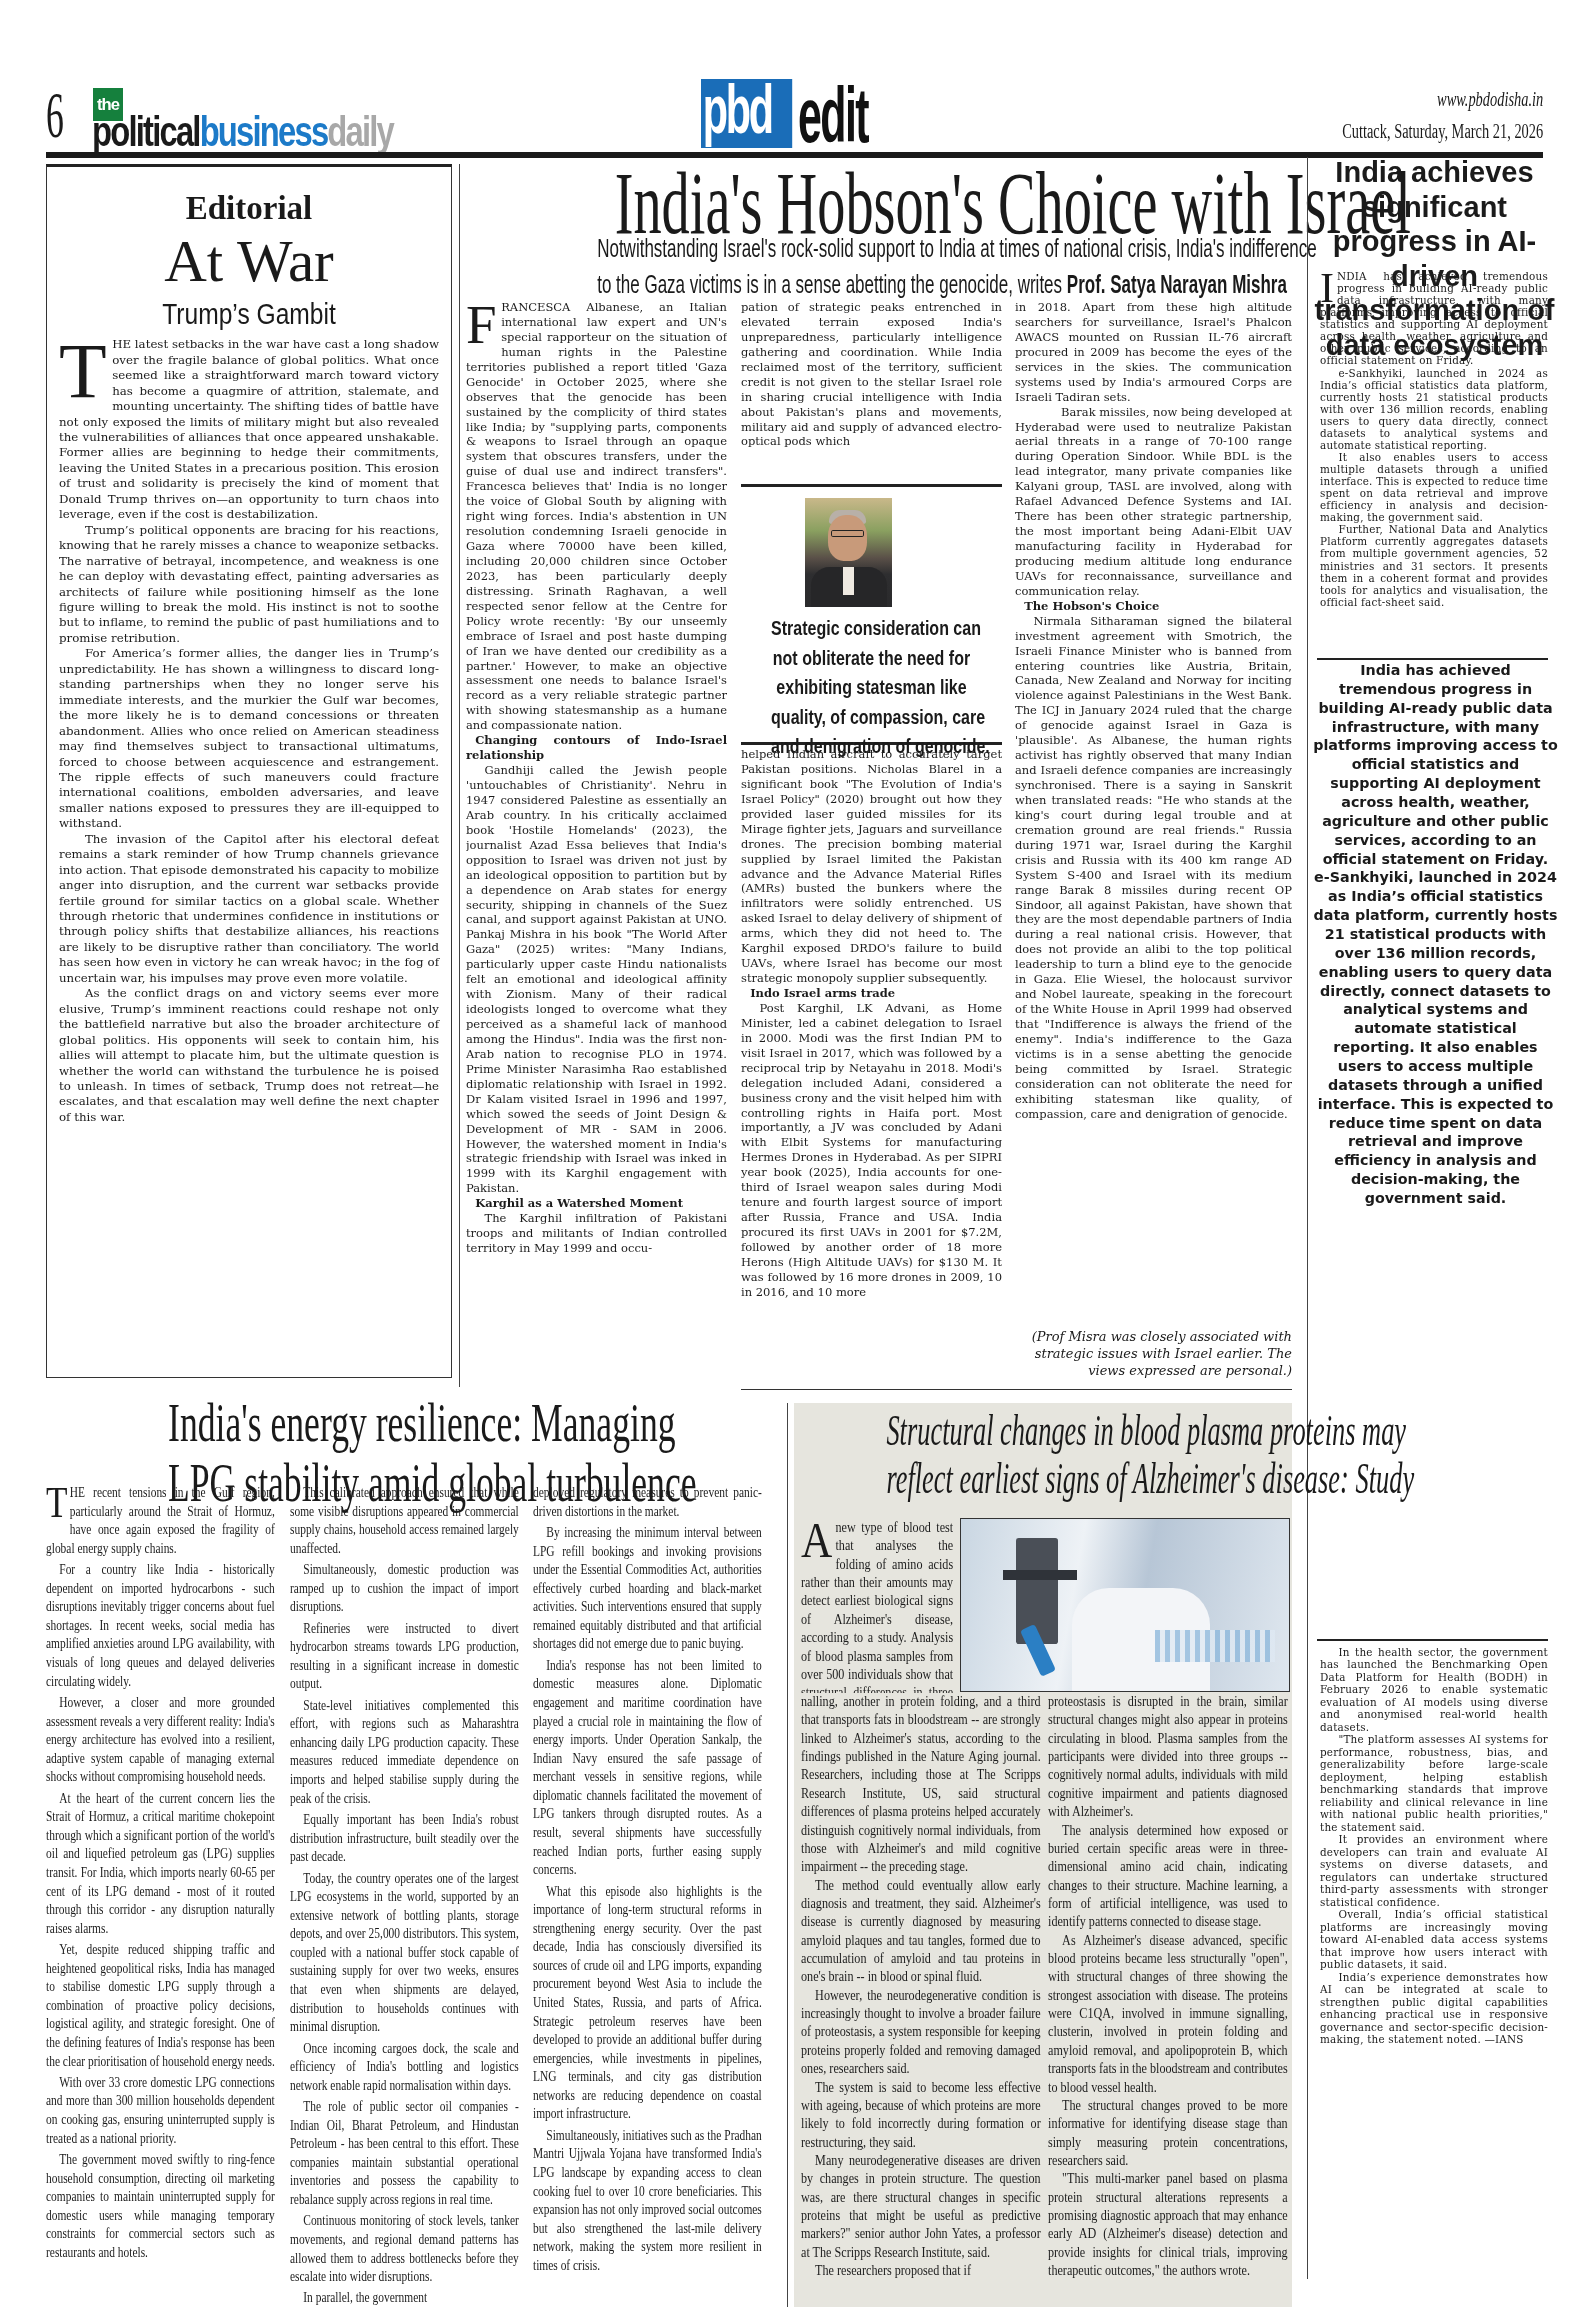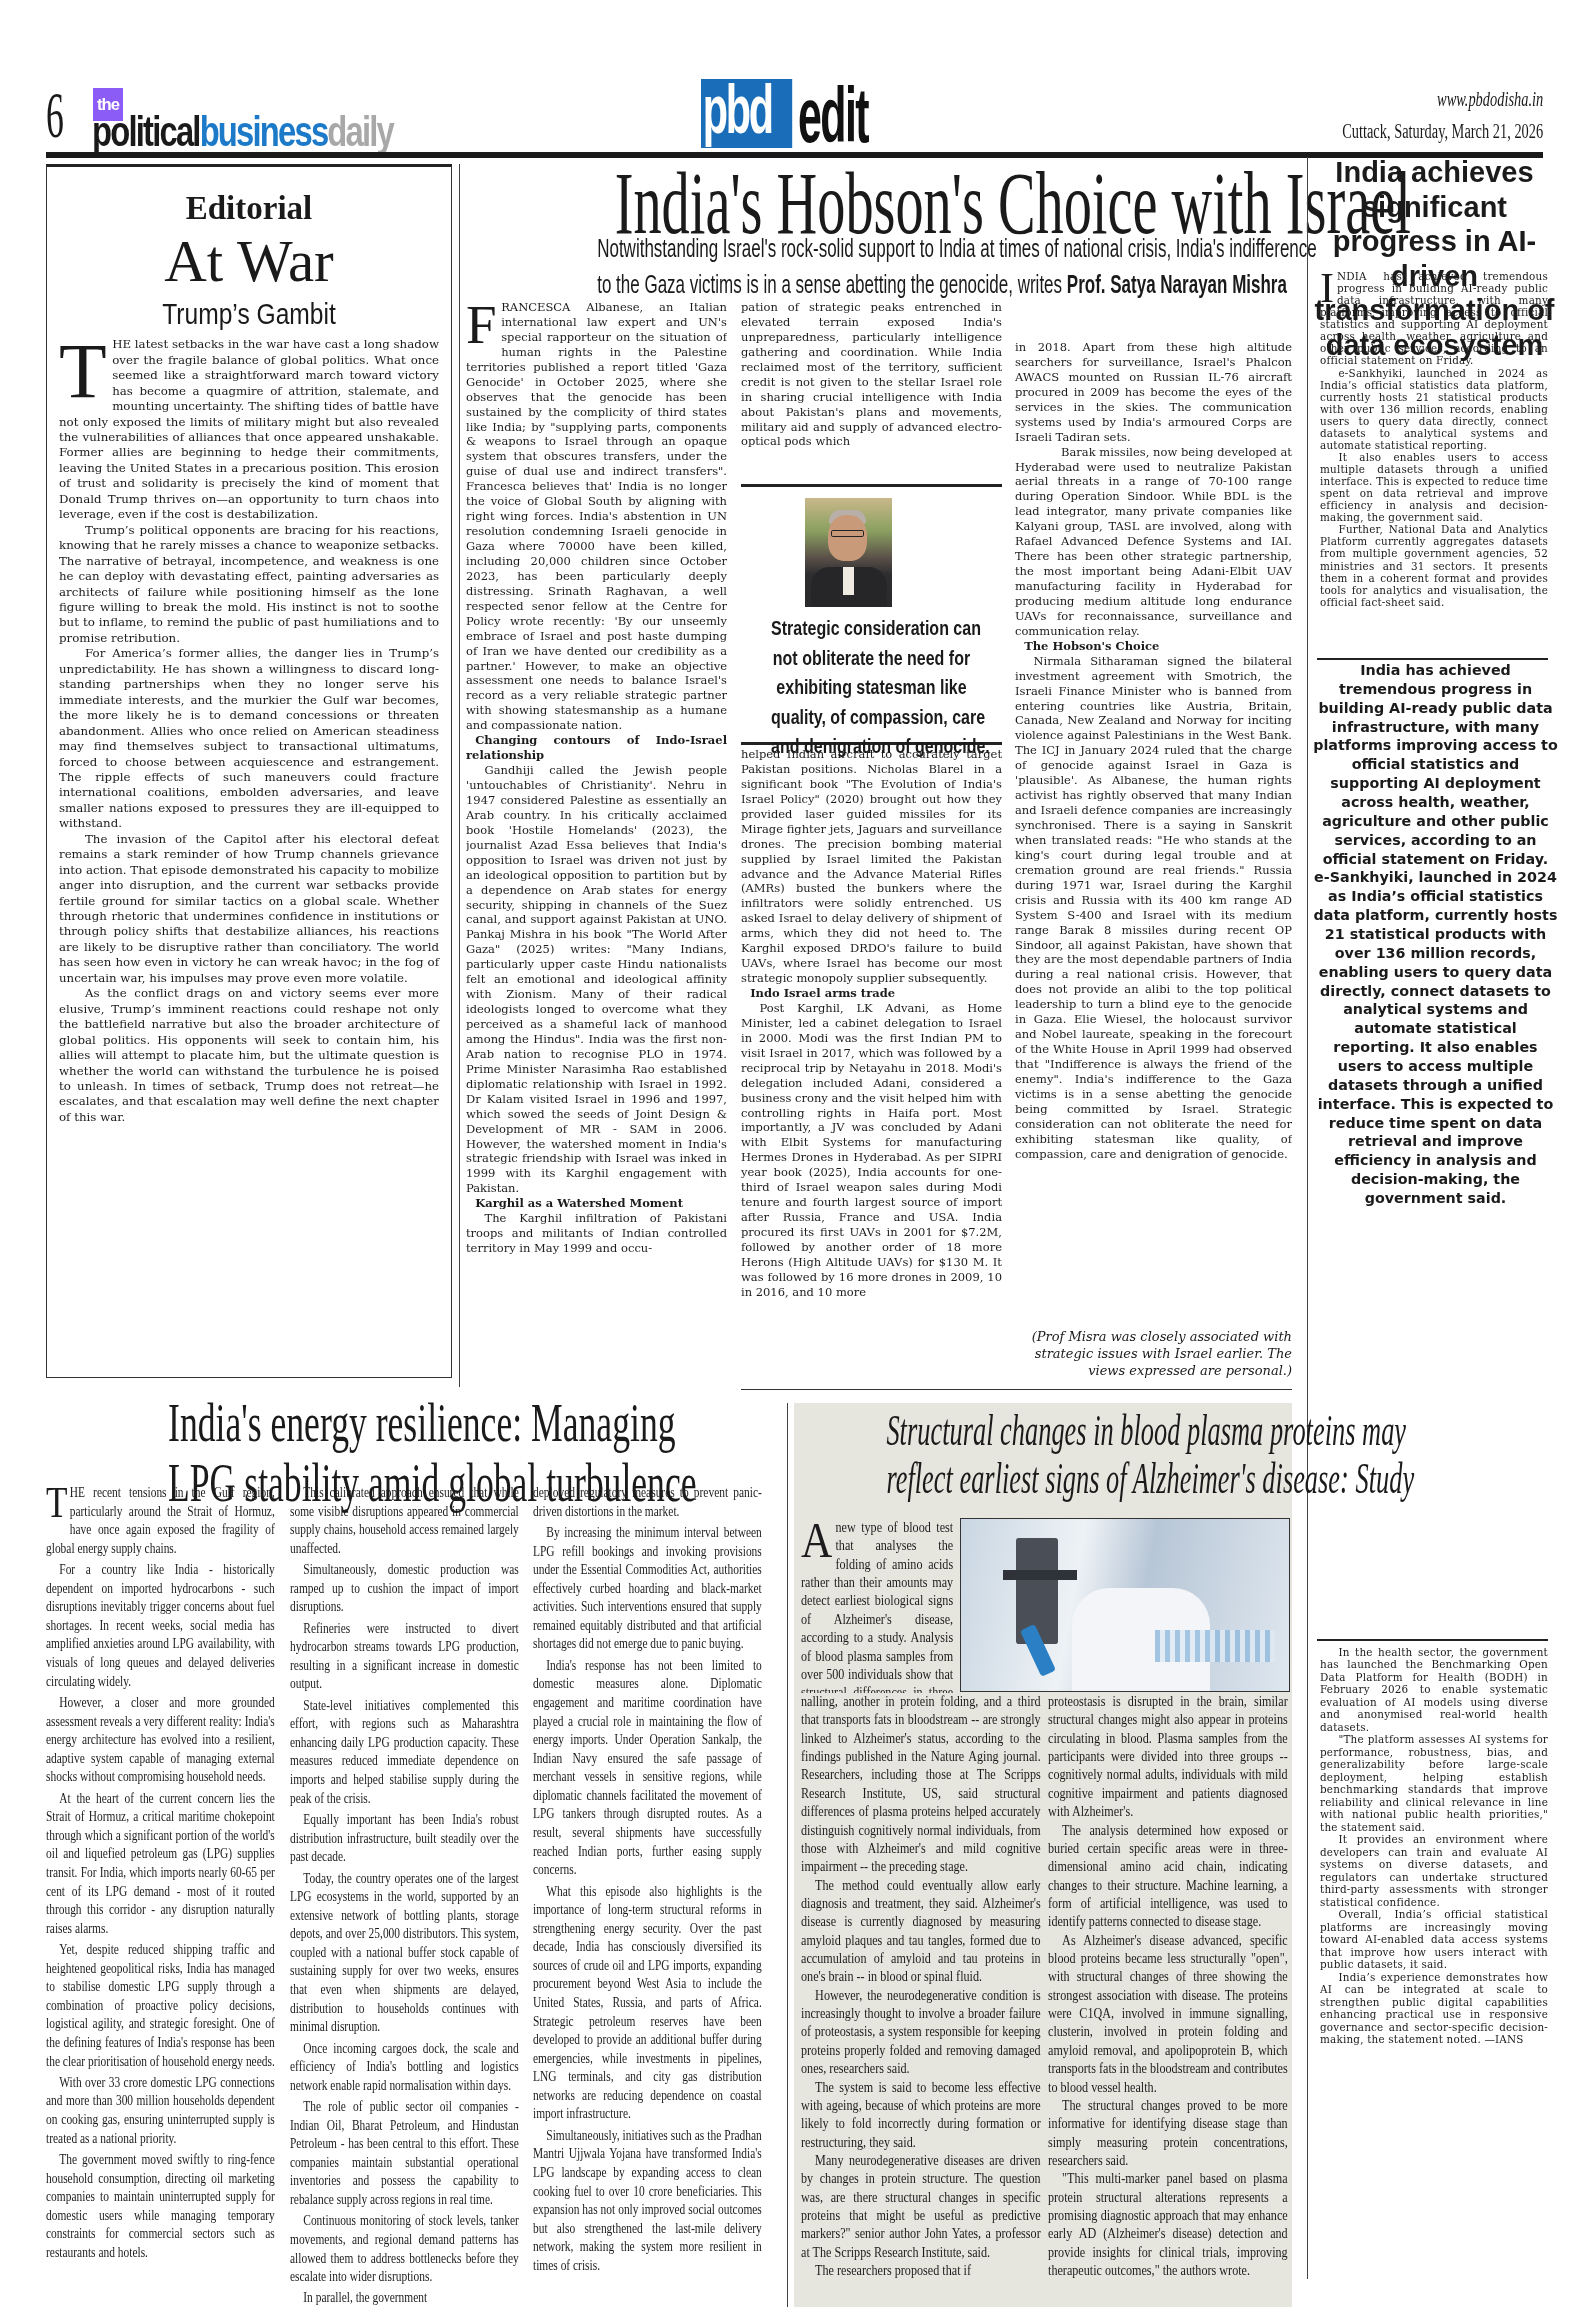--- a/index.html
+++ b/index.html
@@ -2,21 +2,21 @@
 <html style="font-size:7.4px"><head>
 <meta charset="utf-8">
 <style>
   * { box-sizing: border-box; margin: 0; padding: 0; }
   html, body { width: 1589px; height: 2452px; background: #ffffff; overflow: hidden; }
   body { position: relative; font-family: "DejaVu Serif", serif; color: #1a1a1a; }
 
   
   .masthead { position: absolute; left: 46px; top: 74px; width: 1497px; height: 74px; }
   .page-num { position: absolute; left: 0; top: 9.2px; font-family: "Liberation Serif", serif; font-size: 65px; line-height: 1; transform: scaleX(0.55); transform-origin: left top; }
-  .logo-the { position: absolute; left: 47px; top: 14px; width: 30px; height: 33px; background: #8b5cf6; color: #fff; font-family: "Liberation Sans", sans-serif; font-weight: bold; font-size: 16.6px; line-height: 33px; text-align: center; letter-spacing: -0.9px; }
+  .logo-the { position: absolute; left: 47px; top: 14px; width: 30px; height: 33px; background: #15803d; color: #fff; font-family: "Liberation Sans", sans-serif; font-weight: bold; font-size: 16.6px; line-height: 33px; text-align: center; letter-spacing: -0.9px; }
   .logo-text { position: absolute; left: 46px; top: 37px; font-family: "Liberation Sans", sans-serif; font-weight: bold; font-size: 42px; line-height: 1; letter-spacing: -2.3px; transform: scaleX(0.78); transform-origin: left top; white-space: nowrap; }
   .logo-political { color: #1a1a1a; }
   .logo-business { color: #1c7ac8; }
   .logo-daily { color: #a8a8a8; }
   .section-logo { position: absolute; left: 655px; top: 0px; height: 74px; display: flex; align-items: flex-end; }
   .pbd-box { background: #1a6db8; color: #fff; font-family: "Liberation Sans", sans-serif; font-weight: bold; font-size: 69px; line-height: 0.9; padding: 0 2.8px; height: 69px; letter-spacing: -3.7px; transform: scaleX(0.6); transform-origin: left bottom; width: 152px; }
   .edit-word { font-family: "Liberation Sans", sans-serif; font-weight: bold; font-size: 78px; line-height: 0.85; letter-spacing: -2.8px; transform: scaleX(0.55); transform-origin: left bottom; margin-left: -55px; color: #111; }
   .mast-right { position: absolute; right: 0; top: 9.2px; text-align: right; font-family: "Liberation Serif", serif; font-size: 20px; line-height: 1.6; transform: scaleX(0.72); transform-origin: right top; }
   .mast-right .url { font-style: italic; }
   .mast-rule { position: absolute; left: 46px; top: 152px; width: 1497px; height: 5.5px; background: #1a1a1a; }
@@ -39,21 +39,21 @@
   .oped-deck strong { font-weight: bold; }
   .col { position: absolute; font-family: "DejaVu Serif", serif; text-align: justify; hyphens: auto; color: #1c1c1c; }
   .col p { text-indent: 18.5px; }
   .col p.noind { text-indent: 0; }
   .col .subhead { font-weight: bold; text-indent: 9.2px; }
   .oped-col { font-size: 11.5px; line-height: 1.3; }
   .oped-c1 { left: 466px; top: 300px; width: 261px; height: 1084px; overflow: hidden; }
   .oped-c2 { left: 741px; top: 300px; width: 261px; overflow: hidden; }
   .oped-c2a { height: 185px; }
   .oped-c2b { top: 747px; height: 641px; }
-  .oped-c3 { left: 1015px; top: 300px; width: 277px; height: 1015px; overflow: hidden; margin-top: 40px; }
+  .oped-c3 { left: 1015px; top: 300px; width: 277px; height: 1015px; overflow: hidden; }
   .dropcap-f { float: left; font-family: "Liberation Serif", serif; font-size: 55px; line-height: 0.82; margin: 1.8px 4.6px 0 0; }
   .pq-box { position: absolute; left: 741px; top: 484px; width: 261px; height: 261px; border-top: 3.2px solid #222; border-bottom: 3.2px solid #222; }
   .portrait { position: absolute; left: 64px; top: 11px; width: 87px; height: 109px; background: linear-gradient(180deg, #c9b88a 0%, #8aa060 30%, #5a5048 55%, #2e2e30 70%, #2a2a2c 100%); overflow: hidden; }
   .portrait .face { position: absolute; left: 23px; top: 16.6px; width: 39px; height: 46px; background: #c89a7a; border-radius: 45% 45% 40% 40%; }
   .portrait .hair { position: absolute; left: 24px; top: 12px; width: 37px; height: 14px; background: #b8b0a8; border-radius: 18.5px 18.5px 4.6px 4.6px; }
   .portrait .glasses { position: absolute; left: 26px; top: 32px; width: 33px; height: 6.5px; border: 1.4px solid #222; border-radius: 1.8px; }
   .portrait .jacket { position: absolute; left: 5.5px; top: 69px; width: 76px; height: 46px; background: #262628; border-radius: 18.5px 18.5px 0 0; }
   .portrait .shirt { position: absolute; left: 38px; top: 69px; width: 11px; height: 28px; background: #efeae2; }
   .pq-text { position: absolute; left: 4.6px; top: 127px; width: 251px; text-align: center; font-family: "Liberation Sans", sans-serif; font-weight: bold; font-size: 20px; line-height: 1.48; }
   .pq-text span { display: block; transform: scaleX(0.8); white-space: nowrap; }

